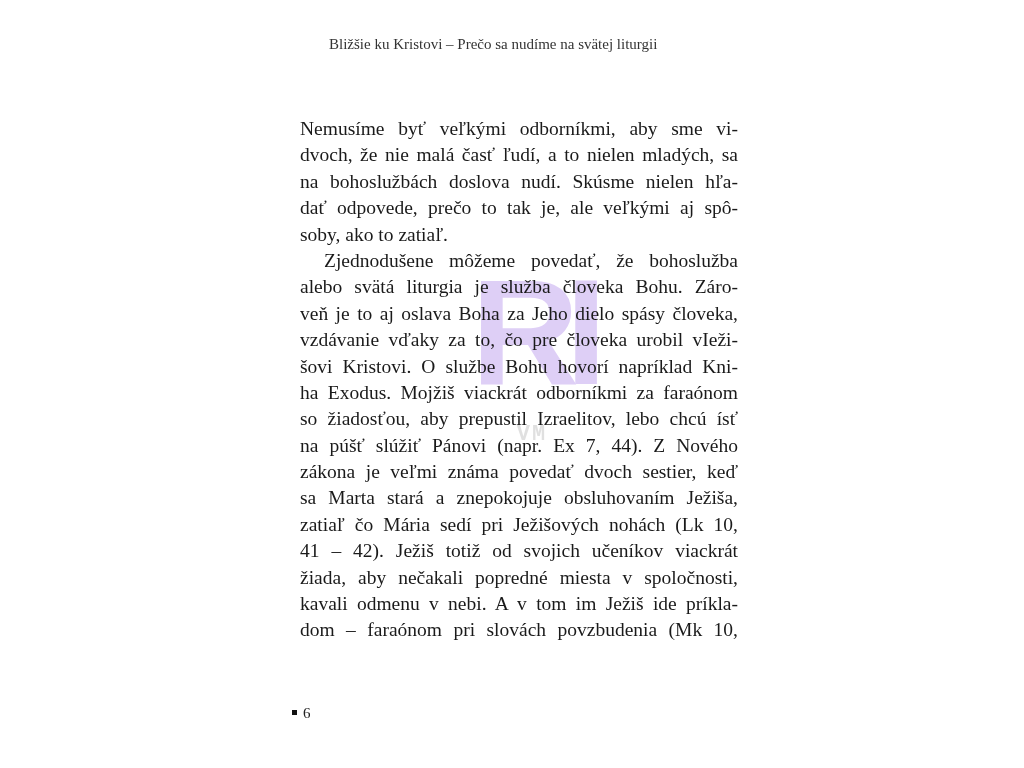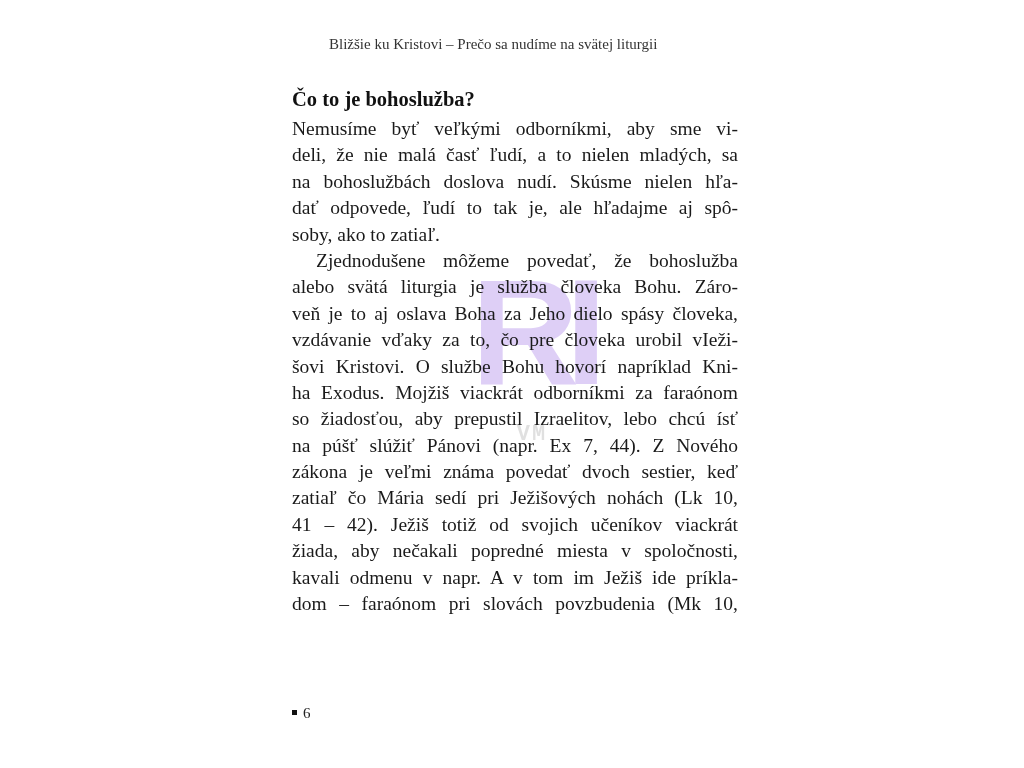--- a/index.html
+++ b/index.html
@@ -15,21 +15,21 @@
     }
     .section-title {
       position: absolute; left: 292px; top: 88px; font-weight: bold; font-size: 20.5px; color: #111;
       white-space: nowrap;
     }
     .body-text {
       position: absolute; left: 292px; top: 116px; width: 446px;
     }
     .line {
       height: 26.4px; line-height: 26.4px; font-size: 19.5px; white-space: nowrap;
-      text-align: justify; text-align-last: justify; overflow: visible;
+      text-align: justify; text-align-last: justify; overflow: visible; margin-left: 8px;
     }
     .line.last { text-align-last: left; }
     .line.indent { padding-left: 24px; }
     .watermark {
       position: absolute; left: 462px; top: 262px; width: 140px; height: 195px;
       opacity: 0.22; pointer-events: none;
     }
     .wm-text {
       position: absolute; left: 0; top: -10px; width: 140px; text-align: center; font-family: "Liberation Sans", sans-serif;
       font-weight: bold; font-size: 150px; color: #6d28d9; letter-spacing: -14px; line-height: 160px;
@@ -41,49 +41,49 @@
     .folio {
       position: absolute; left: 292px; top: 705px; font-size: 15px; color: #222; white-space: nowrap;
     }
     .folio .sq { display: inline-block; width: 5px; height: 5px; background: #111; vertical-align: middle; margin-right: 6px; position: relative; top: -2px; }
   </style>
 </head>
 <body>
 
 <div class="page">
   <div class="running-head">Bližšie ku Kristovi – Prečo sa nudíme na svätej liturgii</div>
-  <div class="section-title">Čo to je bohoslužba?</div>
 
   <div class="watermark">
     <div class="wm-text">RI</div>
     <div class="wm-sub">VM</div>
   </div>
 
   <div class="body-text">
     <div>
       <div class="line">Nemusíme byť veľkými odborníkmi, aby sme vi-</div>
-      <div class="line">deli, že nie malá časť ľudí, a to nielen mladých, sa</div>
+      <div class="line">dvoch, že nie malá časť ľudí, a to nielen mladých, sa</div>
       <div class="line">na bohoslužbách doslova nudí. Skúsme nielen hľa-</div>
-      <div class="line">dať odpovede, ľudí to tak je, ale hľadajme aj spô-</div>
+      <div class="line">dať odpovede, prečo to tak je, ale veľkými aj spô-</div>
       <div class="line last">soby, ako to zatiaľ.</div>
     </div>
     <div>
       <div class="line indent">Zjednodušene môžeme povedať, že bohoslužba</div>
       <div class="line">alebo svätá liturgia je služba človeka Bohu. Záro-</div>
       <div class="line">veň je to aj oslava Boha za Jeho dielo spásy človeka,</div>
       <div class="line">vzdávanie vďaky za to, čo pre človeka urobil vIeži-</div>
       <div class="line">šovi Kristovi. O službe Bohu hovorí napríklad Kni-</div>
       <div class="line">ha Exodus. Mojžiš viackrát odborníkmi za faraónom</div>
       <div class="line">so žiadosťou, aby prepustil Izraelitov, lebo chcú ísť</div>
       <div class="line">na púšť slúžiť Pánovi (napr. Ex 7, 44). Z Nového</div>
       <div class="line">zákona je veľmi známa povedať dvoch sestier, keď</div>
+      <div class="line">sa Marta stará a znepokojuje obsluhovaním Ježiša,</div>
       <div class="line">zatiaľ čo Mária sedí pri Ježišových nohách (Lk 10,</div>
       <div class="line">41 – 42). Ježiš totiž od svojich učeníkov viackrát</div>
       <div class="line">žiada, aby nečakali popredné miesta v spoločnosti,</div>
-      <div class="line">kavali odmenu v napr. A v tom im Ježiš ide príkla-</div>
+      <div class="line">kavali odmenu v nebi. A v tom im Ježiš ide príkla-</div>
       <div class="line">dom – faraónom pri slovách povzbudenia (Mk 10,</div>
     </div>
   </div>
 
   <div class="folio">
     <span class="sq"></span><span>6</span>
   </div>
 </div>
 
 </body></html>

